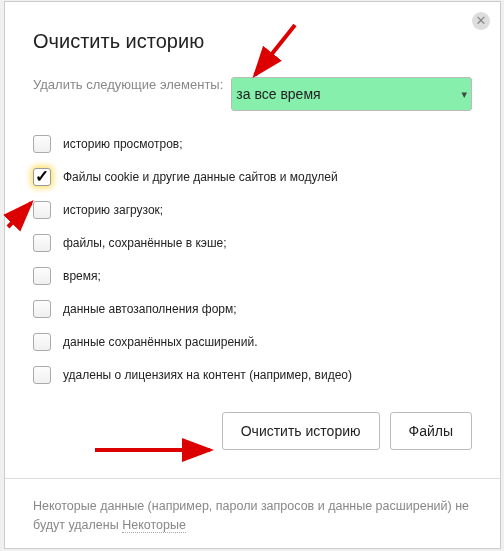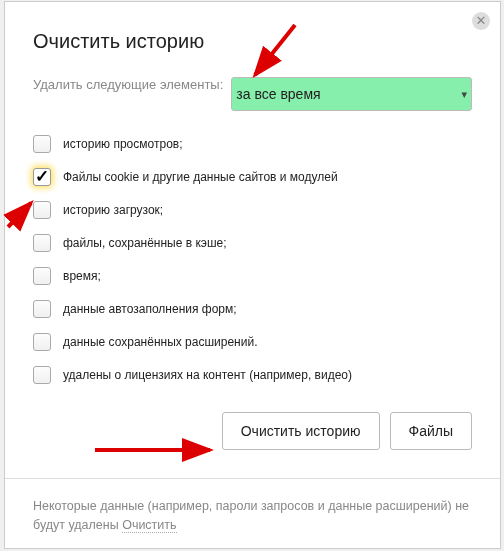--- a/index.html
+++ b/index.html
@@ -194,21 +194,21 @@
   </div>
 
   <div class="button-row">
     <button class="btn">Очистить историю</button>
     <button class="btn">Файлы</button>
   </div>
 
   <hr class="divider">
 
   <div class="footer-text">
-    <span>Некоторые данные (например, пароли запросов и данные расширений) не будут удалены </span><span class="footer-link">Очистить</span>
+    <span>Некоторые данные (например, пароли запросов и данные расширений) не будут удалены </span><span class="footer-link">Некоторые</span>
   </div>
 </div>
 
 <svg class="arrow" style="left:240px; top:20px;" width="100" height="70">
   <defs>
       <marker id="ah1" markerWidth="10" markerHeight="10" refX="7" refY="3" orient="auto">
         <polygon points="0 0, 8 3, 0 6" fill="#d00"></polygon>
       </marker>
     </defs>
   <line x1="55" y1="5" x2="15" y2="55" stroke="#d00" stroke-width="4" marker-end="url(#ah1)"></line>

